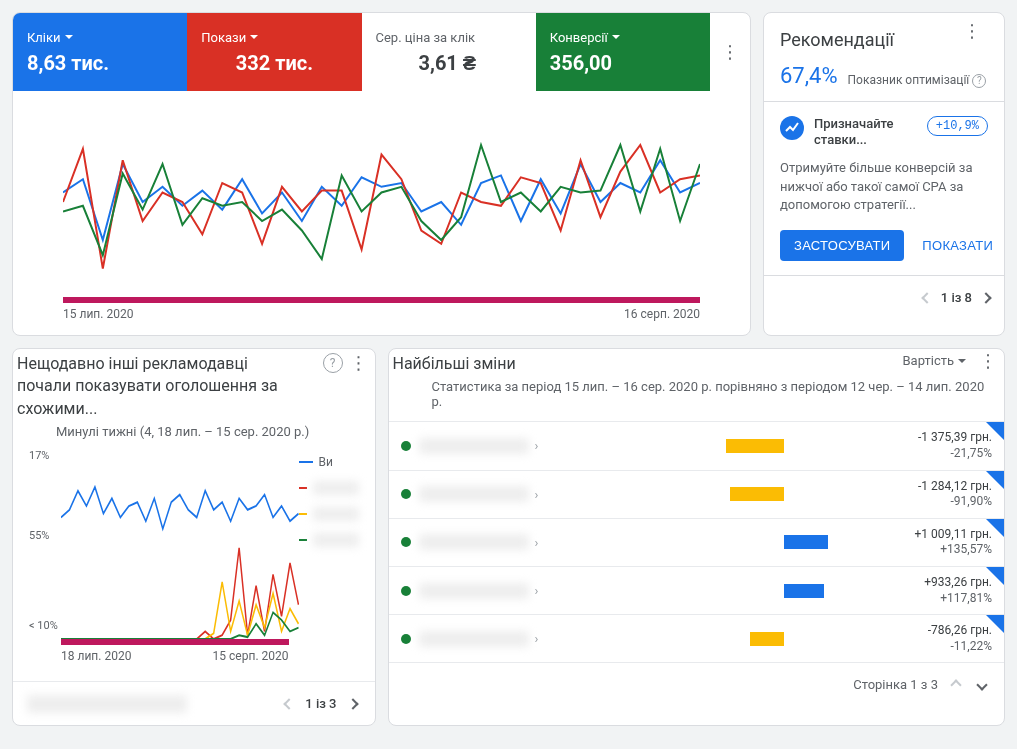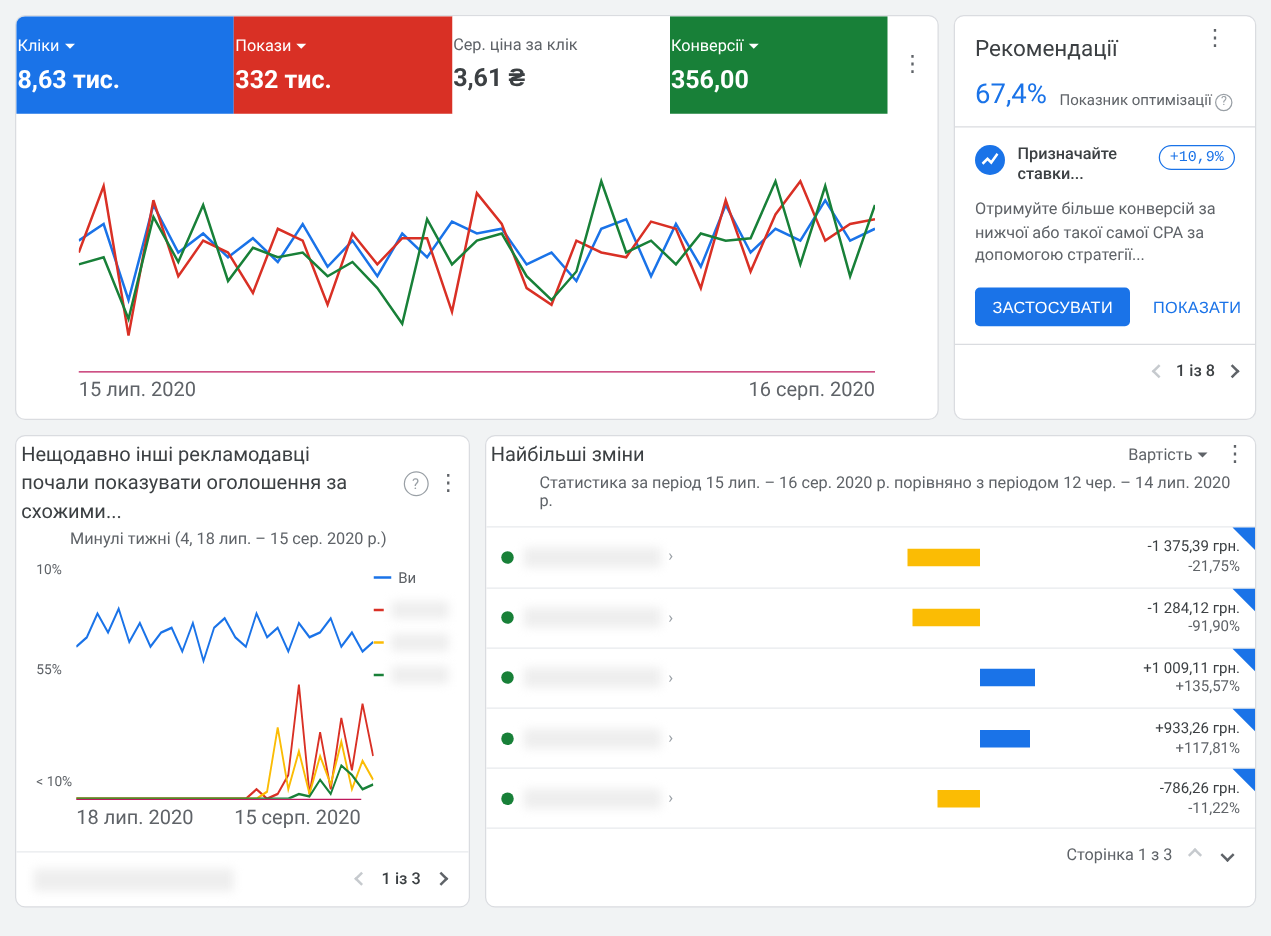--- a/index.html
+++ b/index.html
@@ -20,38 +20,38 @@
     background: #fff;
     border: 1px solid #dadce0;
     border-radius: 8px;
     position: relative;
     overflow: hidden;
   }
   .main-chart { grid-column: 1 / span 2; display:flex; flex-direction:column; }
   .metrics-row { display: flex; height: 78px; }
   .metric {
     flex: 1;
-    padding: 10px 1px;
+    padding: 10px 14px;
     color: #fff;
     display:flex; flex-direction:column; justify-content:center;
     cursor: pointer;
   }
   .metric.blue  { background:#1a73e8; }
-  .metric.red   { background:#d93025; }
+  .metric.red   { background:#d93025;text-align:center; }
   .metric.white { background:#fff; color:#5f6368; cursor:default;}
   .metric.green { background:#188038; }
   .metric .label { font-size:13px; display:flex; align-items:center; gap:4px;}
   .metric .value { font-size:20px; margin-top:6px; font-weight:700;}
-  .metric.white .value { color:#3c4043; }
+  .metric.white .value { color:#3c4043;margin-left:43px; }
   .caret-down { width:0;height:0;border-left:4px solid transparent;border-right:4px solid transparent;border-top:4px solid currentColor; display:inline-block;}
   .kebab { width:40px; display:flex; align-items:center; justify-content:center; cursor:pointer; color:#5f6368;}
   .kebab span{ font-size:18px; letter-spacing:0; line-height:4px;}
   .chart-body { flex:1; padding: 16px 50px 0 50px; position:relative; }
   svg.spark { width:100%; height:190px; display:block;}
-  .x-dates { display:flex; justify-content:space-between; color:#5f6368; font-size:16px; padding:4px 0 14px 0; border-top:1px solid #be185d;text-align:right;}
+  .x-dates { display:flex; justify-content:space-between; color:#5f6368; font-size:12px; padding:4px 0 14px 0; border-top:6px solid #be185d;text-align:right;}
 
   .rec-card { grid-column:3; display:flex; flex-direction:column; padding:0;}
   .rec-head { padding:16px 12px 12px 16px; display:flex; align-items:flex-start; justify-content:space-between; }
   .rec-title { font-size:18px; color:#3c4043; font-weight:400;}
   .rec-score { display:flex; gap:10px; align-items:center; padding: 0 16px 12px 16px;}
   .rec-score .pct { color:#1a73e8; font-size:22px; font-weight:400;}
   .rec-score .sub { color:#5f6368; font-size:12px; line-height:1.3;margin-top:11px; }
   .rec-body { border-top:1px solid #dadce0; padding:14px 16px; font-size:13px;}
   .rec-body .row1 { display:flex; justify-content:space-between; align-items:flex-start; gap:8px;}
   .rec-body .title { font-weight:500; color:#3c4043; line-height:1.3;}
@@ -61,21 +61,21 @@
   .btn-primary { background:#1a73e8; color:#fff; border:none; padding:8px 14px; font-size:13px; border-radius:4px; text-transform:uppercase; font-weight:500; letter-spacing:.3px; cursor:pointer;}
   .btn-text { background:none; border:none; color:#1a73e8; font-size:13px; text-transform:uppercase; font-weight:500; letter-spacing:.3px; cursor:pointer; padding:8px 10px;}
   .rec-pager { border-top:1px solid #dadce0; padding:10px; display:flex; justify-content:flex-end; align-items:center; gap:6px; color:#5f6368;}
   .chevron { width:8px;height:8px;border-right:2px solid currentColor;border-bottom:2px solid currentColor; display:inline-block;}
   .chev-left{transform:rotate(135deg);} .chev-right{transform:rotate(-45deg);}
   .chev-up{transform:rotate(-135deg);} .chev-down{transform:rotate(45deg);}
   .circle-icon{ width:24px;height:24px;border-radius:50%;background:#1a73e8;display:flex;align-items:center;justify-content:center;color:#fff;flex-shrink:0;}
   .help-circle{ width:14px;height:14px;border:1px solid #9aa0a6;border-radius:50%;display:inline-flex;align-items:center;justify-content:center;font-size:10px;color:#9aa0a6;}
 
   .auction-card{ display:flex; flex-direction:column;}
-  .card-head{ padding:4px; display:flex; justify-content:space-between; align-items:center; gap:24px;}
+  .card-head{ padding:4px; display:flex; justify-content:space-between; align-items:flex-start; gap:24px;}
   .card-head h3{ font-size:16px; font-weight:400; color:#3c4043; line-height:1.4;}
   .card-sub{ color:#5f6368; font-size:13px; padding:0 16px 10px 16px;margin-left:27px;}
   .legend-col{ width:60px; display:flex; flex-direction:column; gap:12px; padding-top:6px; font-size:12px; color:#5f6368;}
   .leg-item{display:flex;align-items:center;gap:6px;}
   .leg-line{width:14px;height:2px;}
   .blur-box{ filter:blur(4px); background:#eee; width:80px; height:14px; border-radius:2px;}
 
   .changes-card{ grid-column:2 / span 2; display:flex; flex-direction:column;}
   .drop-label{ color:#5f6368; font-size:13px; display:flex; align-items:center; gap:4px; cursor:pointer;}
   .change-row{ display:flex; align-items:center; padding:8px 12px; border-top:1px solid #e8eaed; position:relative; gap:8px;}
@@ -189,21 +189,21 @@
       <h3>Нещодавно інші рекламодавці почали показувати оголошення за схожими...</h3>
       <div style="display:flex;gap:4px;align-items:center;">
         <span class="help-circle" style="width:20px;height:20px;font-size:12px;">?</span>
         <div class="kebab" style="width:24px;">
             <span>⋮</span>
           </div>
       </div>
     </div>
     <div class="card-sub">Минулі тижні (4, 18 лип. – 15 сер. 2020 р.)</div>
     <div class="ychart">
-      <span class="ylabel" style="top:0;">10%</span>
+      <span class="ylabel" style="top:0;">17%</span>
       <span class="ylabel" style="top:80px;">55%</span>
       <span class="ylabel" style="top:170px;">&lt; 10%</span>
       <div style="display:flex;">
         <svg viewBox="0 0 320 190" preserveAspectRatio="none" style="flex:1;height:190px;margin-left:32px;" id="auction-spark">
             <polyline points="0,68.39999999999999 11.428571428571427,60.79999999999998 22.857142857142854,41.79999999999998 34.285714285714285,57 45.71428571428571,38 57.142857142857146,64.6 68.57142857142857,49.400000000000006 80,68.39999999999999 91.42857142857142,57 102.85714285714286,53.20000000000002 114.28571428571429,72.2 125.71428571428571,49.400000000000006 137.14285714285714,79.80000000000001 148.57142857142858,53.20000000000002 160,45.599999999999994 171.42857142857142,60.79999999999998 182.85714285714283,68.39999999999999 194.28571428571428,41.79999999999998 205.71428571428572,60.79999999999998 217.14285714285717,53.20000000000002 228.57142857142858,72.2 240,49.400000000000006 251.42857142857142,60.79999999999998 262.85714285714283,57 274.2857142857143,45.599999999999994 285.7142857142857,68.39999999999999 297.14285714285717,57 308.57142857142856,72.2 320,64.6" fill="none" stroke="#1a73e8" stroke-width="2"></polyline>
             <polyline points="0,190 11.428571428571427,190 22.857142857142854,190 34.285714285714285,190 45.71428571428571,190 57.142857142857146,190 68.57142857142857,190 80,190 91.42857142857142,190 102.85714285714286,190 114.28571428571429,190 125.71428571428571,190 137.14285714285714,190 148.57142857142858,190 160,190 171.42857142857142,190 182.85714285714283,190 194.28571428571428,182.4 205.71428571428572,190 217.14285714285717,186.2 228.57142857142858,171 240,98.8 251.42857142857142,186.2 262.85714285714283,136.8 274.2857142857143,182.4 285.7142857142857,125.39999999999999 297.14285714285717,167.2 308.57142857142856,114 320,155.8" fill="none" stroke="#d93025" stroke-width="2"></polyline>
             <polyline points="0,190 11.428571428571427,190 22.857142857142854,190 34.285714285714285,190 45.71428571428571,190 57.142857142857146,190 68.57142857142857,190 80,190 91.42857142857142,190 102.85714285714286,190 114.28571428571429,190 125.71428571428571,190 137.14285714285714,190 148.57142857142858,190 160,190 171.42857142857142,190 182.85714285714283,190 194.28571428571428,190 205.71428571428572,184.3 217.14285714285717,133 228.57142857142858,182.4 240,152 251.42857142857142,186.2 262.85714285714283,155.8 274.2857142857143,178.6 285.7142857142857,144.4 297.14285714285717,182.4 308.57142857142856,159.6 320,174.8" fill="none" stroke="#fbbc04" stroke-width="2"></polyline>
             <polyline points="0,190 11.428571428571427,190 22.857142857142854,190 34.285714285714285,190 45.71428571428571,190 57.142857142857146,190 68.57142857142857,190 80,190 91.42857142857142,190 102.85714285714286,190 114.28571428571429,190 125.71428571428571,190 137.14285714285714,190 148.57142857142858,190 160,190 171.42857142857142,190 182.85714285714283,190 194.28571428571428,190 205.71428571428572,190 217.14285714285717,190 228.57142857142858,190 240,186.2 251.42857142857142,188.1 262.85714285714283,174.8 274.2857142857143,186.2 285.7142857142857,163.4 297.14285714285717,171 308.57142857142856,182.4 320,178.6" fill="none" stroke="#188038" stroke-width="2"></polyline>
           </svg>
         <div class="legend-col">

